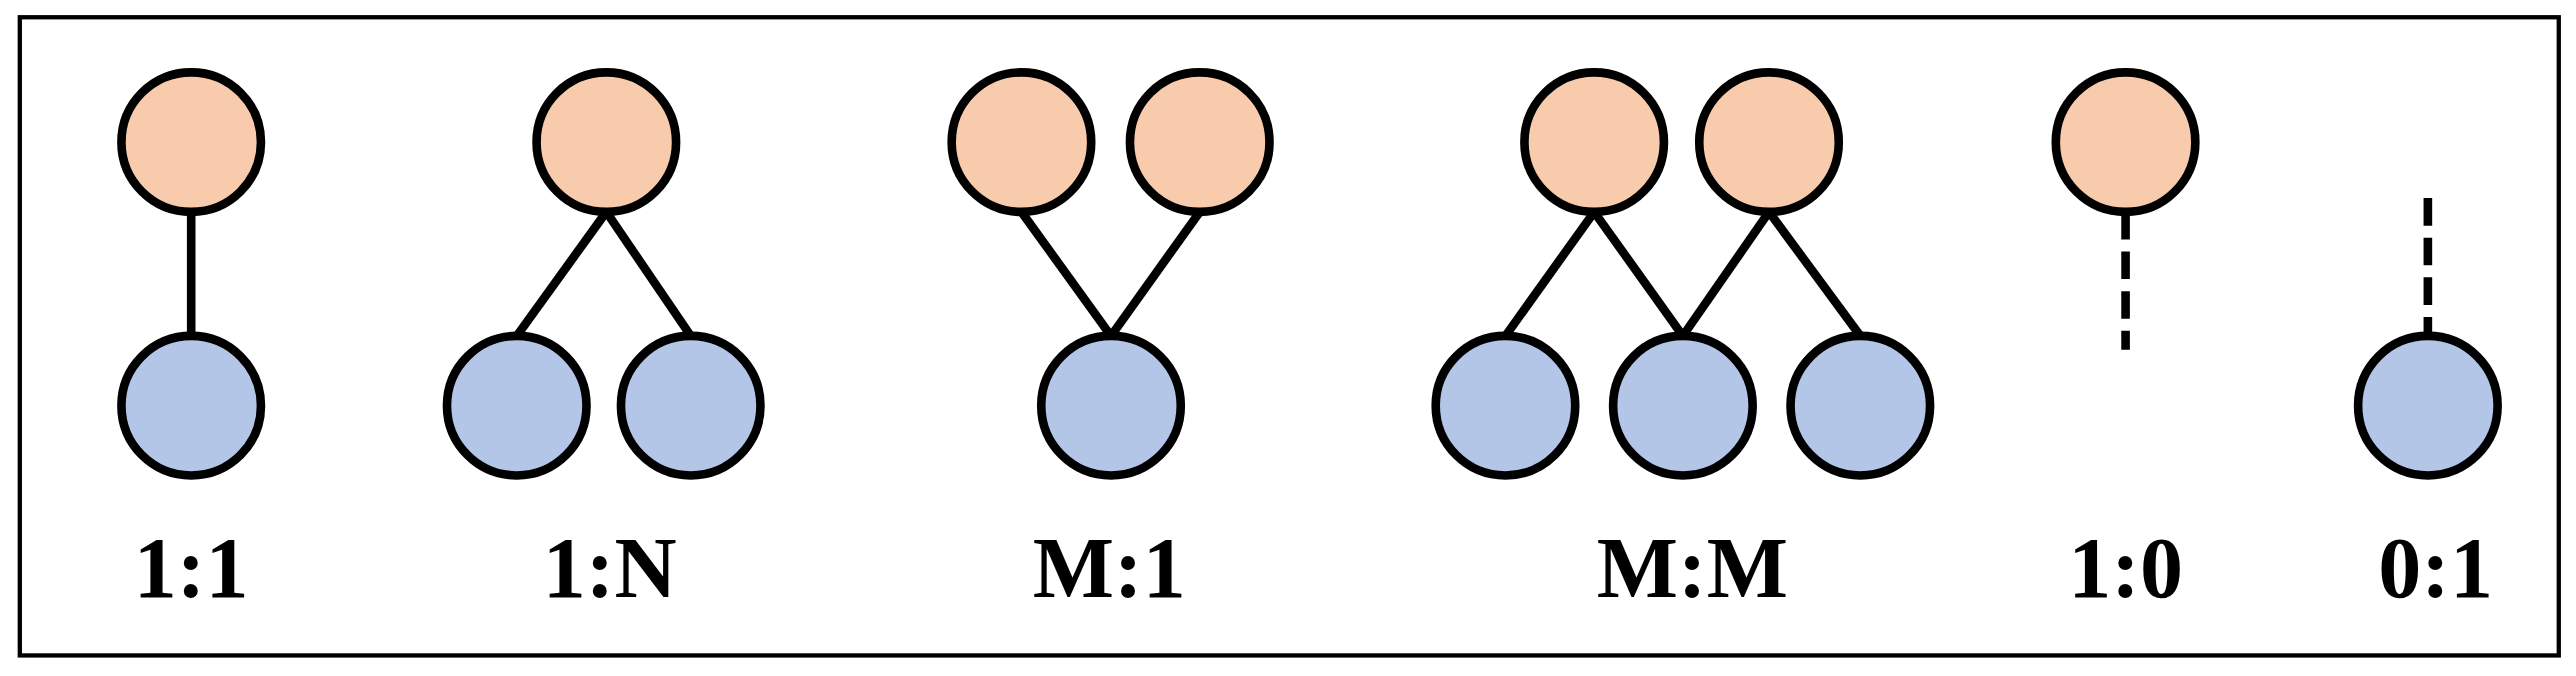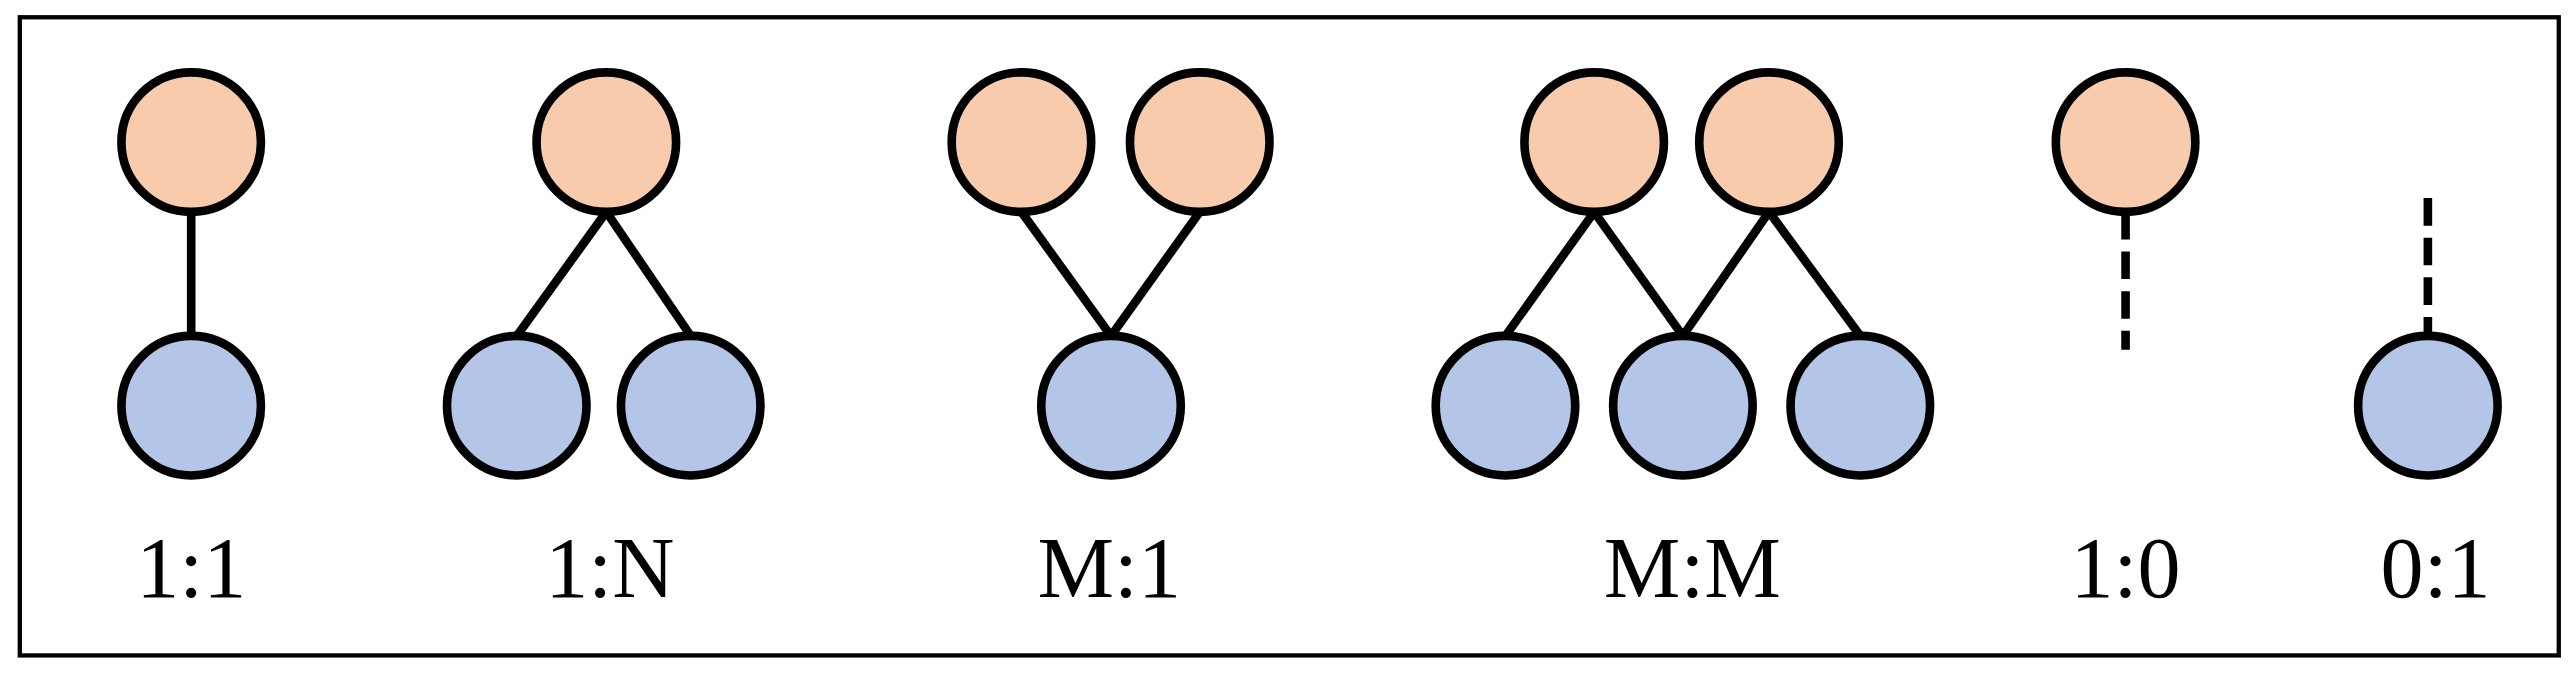--- a/index.html
+++ b/index.html
@@ -7,20 +7,21 @@
     padding: 0;
     background: #ffffff;
     width: 2576px;
     height: 677px;
     overflow: hidden;
     font-family: "Liberation Serif", "DejaVu Serif", serif;
   }
   .stage {
     width: 2576px;
     height: 677px;
+    font-weight: bold;
   }
   svg { display: block; }
 </style>
 </head>
 <body>
 
 <div class="stage">
   <svg viewBox="0 0 2991 786" width="2576" height="677" xmlns="http://www.w3.org/2000/svg">
       <rect x="0" y="0" width="2991" height="786" fill="#FFFFFF"></rect>
       <rect x="23" y="20" width="2948" height="741" fill="none" stroke="#000000" stroke-width="5"></rect>

